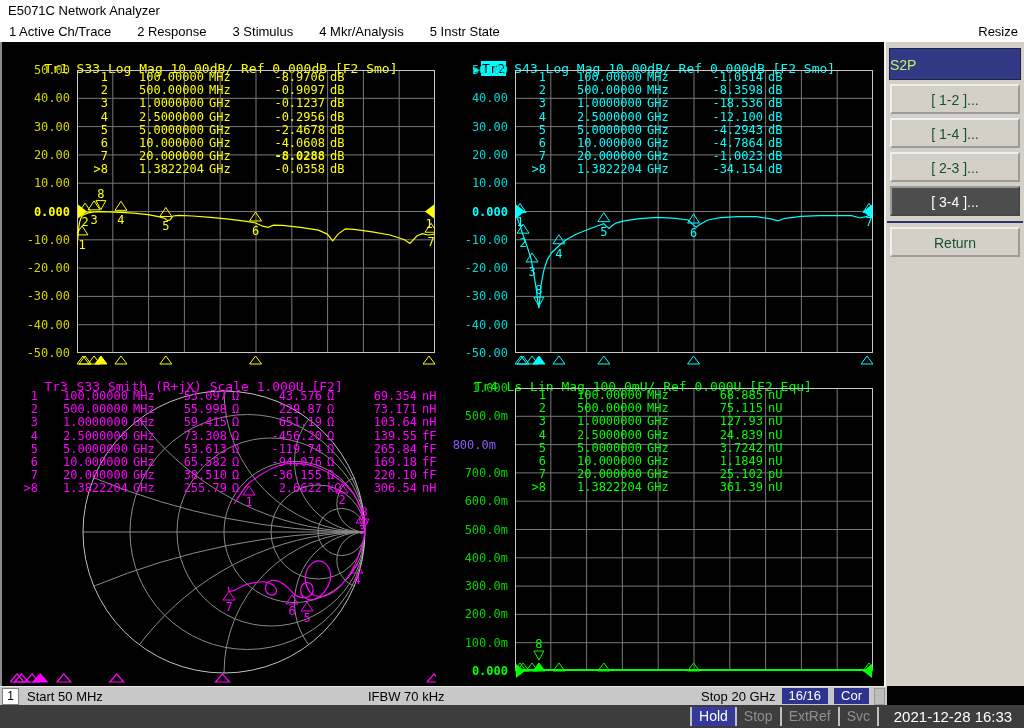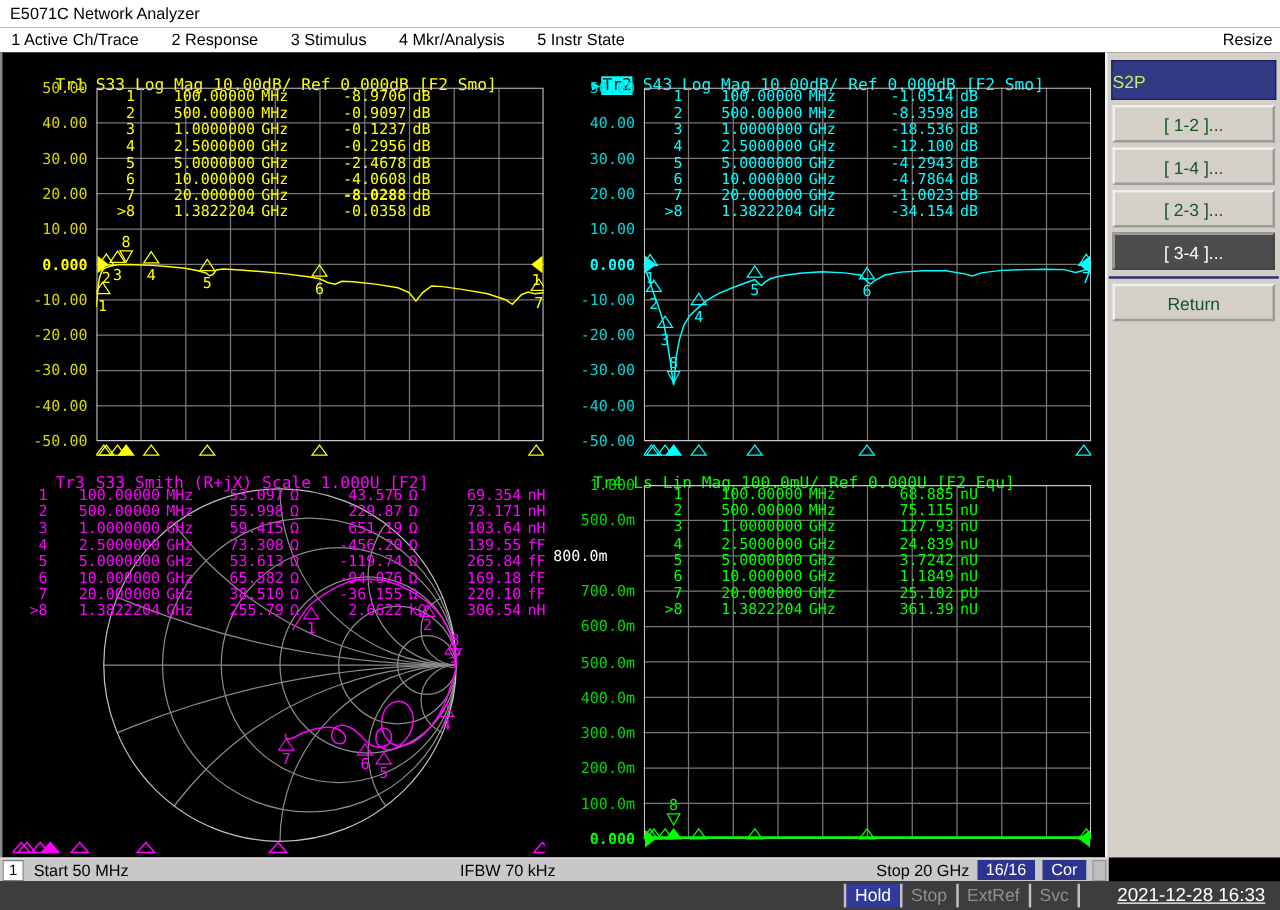--- a/index.html
+++ b/index.html
@@ -53,21 +53,21 @@
   .status-badge{background:#2d3490;color:#fff;padding:0 7px;height:16px;line-height:16px;
                 font-size:13px;margin-left:6px;}
   #status-spare{width:9px;height:15px;background:#bdbdbd;border:1px solid #9a9a9a;margin:0 2px 0 5px;}
 
   #sysbar{left:0;top:705px;width:1024px;height:23px;background:#3d3d3d;
           font-family:"Liberation Sans",sans-serif;display:flex;justify-content:flex-end;
           align-items:center;}
   .sysitem{height:19px;line-height:19px;font-size:14px;text-align:center;color:#8f8f8f;
            border-left:2px solid #c0c0c0;padding:0 7px;}
   #sys-hold{background:#333a99;color:#fff;}
-  #sys-date{color:#fff;font-size:15px;border-left:2px solid #c0c0c0;padding:0 6px 0 24px;min-width:130px;text-decoration:underline;}
+  #sys-date{color:#fff;font-size:15px;border-left:2px solid #c0c0c0;padding:0 6px 0 9px;min-width:130px;}
 
   svg{display:block;}
 </style>
 </head>
 <body>
 
 <div id="titlebar" class="abs chrome">E5071C Network Analyzer</div>
 <div id="menubar" class="abs chrome">
     <div class="menu-item">1 Active Ch/Trace</div>
     <div class="menu-item">2 Response</div>
@@ -296,21 +296,21 @@
       <div class="mrow"><span class="mcell r" style="width: 22px;">7</span><span class="mcell r" style="width: 90px;">20.000000</span><span class="mcell l" style="width: 32px;">GHz</span><span class="mcell r" style="width: 62px;">38.510</span><span class="mcell l" style="width: 20px;">Ω</span><span class="mcell r" style="width: 70px;">-36.155</span><span class="mcell l" style="width: 26px;">Ω</span><span class="mcell r" style="width: 64px;">220.10</span><span class="mcell l" style="width: 24px;">fF</span></div>
       <div class="mrow"><span class="mcell r" style="width: 22px;">&gt;8</span><span class="mcell r" style="width: 90px;">1.3822204</span><span class="mcell l" style="width: 32px;">GHz</span><span class="mcell r" style="width: 62px;">255.79</span><span class="mcell l" style="width: 20px;">Ω</span><span class="mcell r" style="width: 70px;">2.6622</span><span class="mcell l" style="width: 26px;">kΩ</span><span class="mcell r" style="width: 64px;">306.54</span><span class="mcell l" style="width: 24px;">nH</span></div>
     </div>
 
   <div class="trace-title abs" style="left:440px;top:321px;color:#00ff00;">
     <span class="tt-label">Tr4</span><span> Ls Lin Mag 100.0mU/ Ref 0.000U [F2 Equ]</span>
   </div>
   <div id="tr4-ticks">
       <div class="ytick" style="left: 442px; top: 339px; color: rgb(0, 212, 0);">1.000</div>
       <div class="ytick" style="left: 442px; top: 367.3px; color: rgb(0, 212, 0);">500.0m</div>
-      <div class="ytick" style="left: 420px; top: 395.6px; color: #ffffff;">800.0m</div>
+      <div class="ytick" style="left: 430px; top: 395.6px; color: #8b5cf6;">800.0m</div>
       <div class="ytick" style="left: 442px; top: 423.9px; color: rgb(0, 212, 0);">700.0m</div>
       <div class="ytick" style="left: 442px; top: 452.2px; color: rgb(0, 212, 0);">600.0m</div>
       <div class="ytick" style="left: 442px; top: 480.5px; color: rgb(0, 212, 0); text-align: right;">500.0m</div>
       <div class="ytick" style="left: 442px; top: 508.8px; color: rgb(0, 212, 0);">400.0m</div>
       <div class="ytick" style="left: 442px; top: 537.1px; color: rgb(0, 212, 0);">300.0m</div>
       <div class="ytick" style="left: 442px; top: 565.4px; color: rgb(0, 212, 0);">200.0m</div>
       <div class="ytick" style="left: 442px; top: 593.7px; color: rgb(0, 212, 0);">100.0m</div>
       <div class="ytick ref" style="left: 442px; top: 622px; color: rgb(0, 255, 0);">0.000</div>
     </div>
   <svg id="tr4-plot" class="abs" style="left:513px;top:346px;" width="358" height="296">

